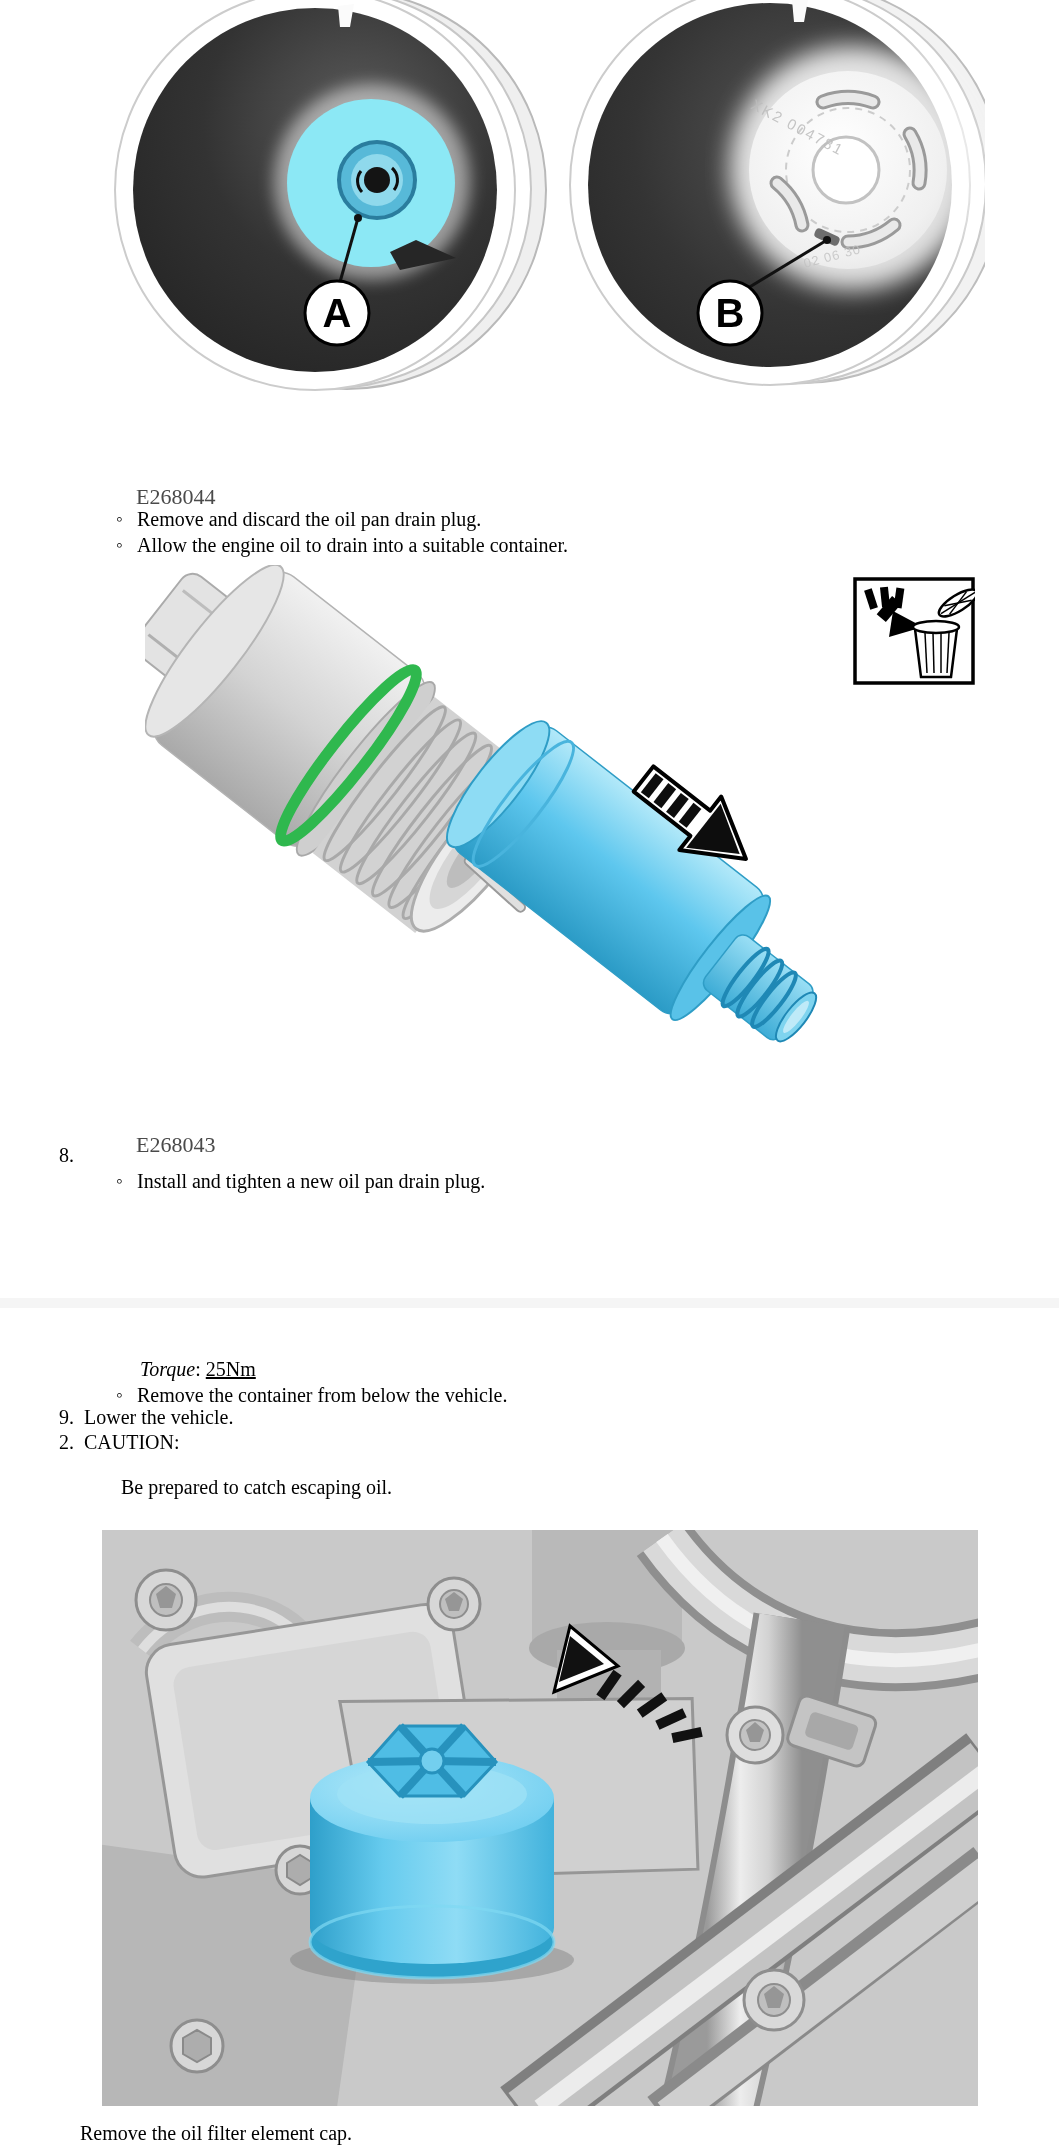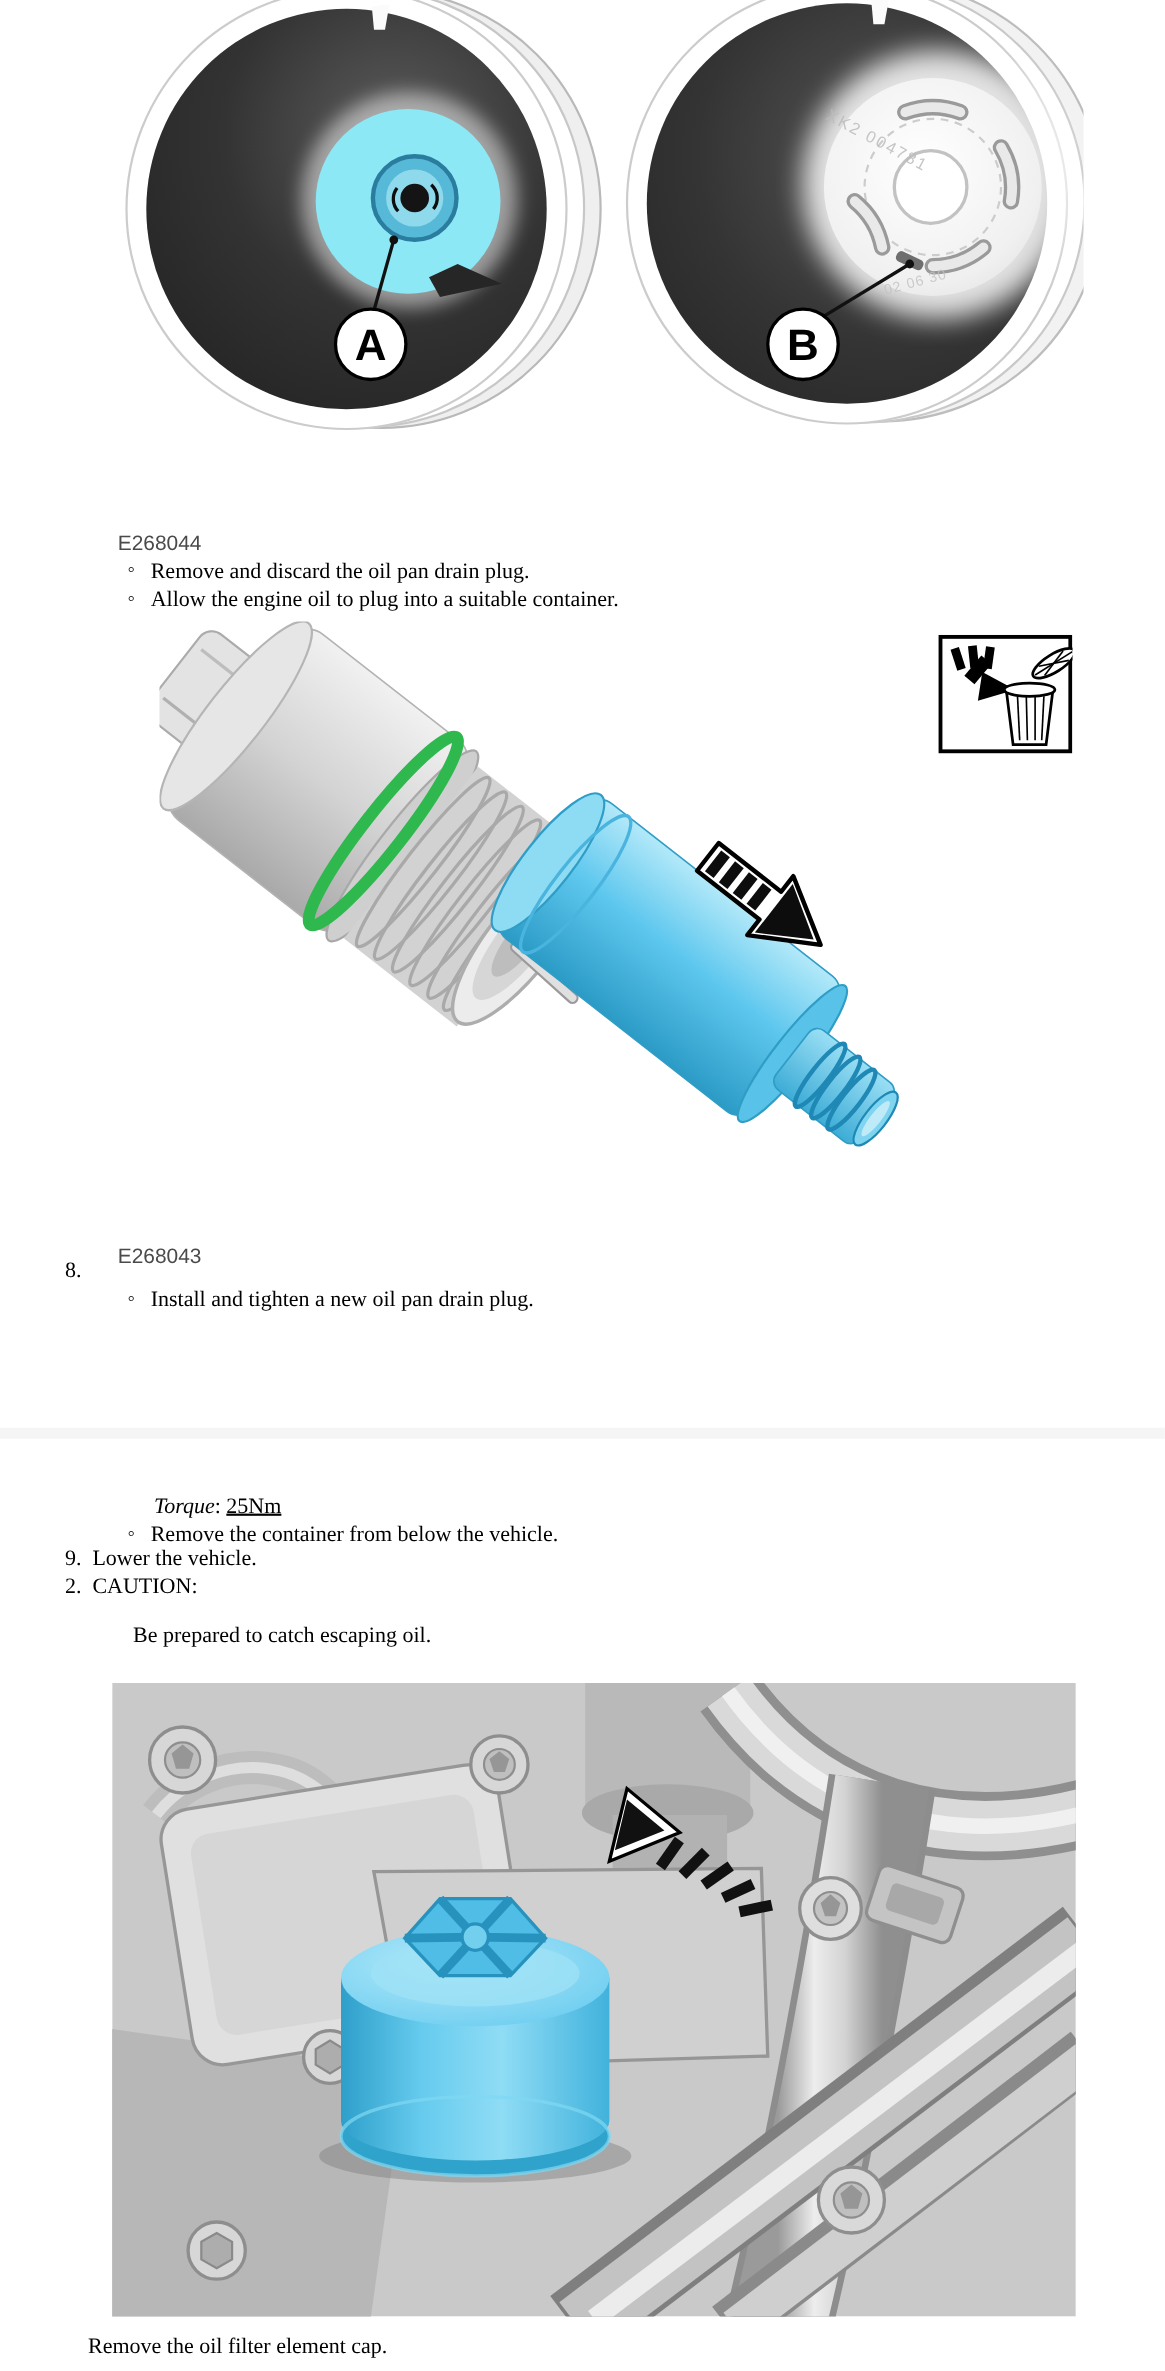--- a/index.html
+++ b/index.html
@@ -12,22 +12,22 @@
   *{box-sizing:border-box;}
   html,body{margin:0;padding:0;}
   body{
     width:1059px;height:2155px;position:relative;overflow:hidden;
     background:#ffffff;
     font-family:"Liberation Serif", serif;
     color:#000;
   }
   .abs{position:absolute;}
   .figure-label{
-    font-family:Liberation Sans, sans-serif;
-    font-size:19px;color:var(--label-gray);
+    font-family:Liberation Serif, serif;
+    font-size:22px;color:var(--label-gray);margin-left:29px;
   }
   .body-text{font-size:20px;line-height:26px;}
   .bullet-row{display:flex;font-size:20px;line-height:26px;}
   .bullet-glyph{width:21px;flex:0 0 21px;font-size:19px;}
   .italic{font-style:italic;}
   .underline{text-decoration:underline;}
   .step-num{
     position:absolute;width:74px;text-align:right;
     font-size:20px;line-height:26px;
   }
@@ -139,21 +139,21 @@
 
 <div class="abs figure-label" style="left:107px;top:484px;">E268044</div>
 
 <div class="abs" style="left:116px;top:506px;">
   <div class="bullet-row">
     <span class="bullet-glyph">◦</span>
     <span>Remove and discard the oil pan drain plug.</span>
   </div>
   <div class="bullet-row">
     <span class="bullet-glyph">◦</span>
-    <span>Allow the engine oil to plug into a suitable container.</span>
+    <span>Allow the engine oil to drain into a suitable container.</span>
   </div>
 </div>
 
 <div class="fig" style="left:145px;top:565px;width:830px;height:550px;">
   <svg viewBox="0 0 830 550" width="830" height="550">
     <defs>
       <linearGradient id="capBody" x1="0" y1="0" x2="0" y2="1">
         <stop offset="0" stop-color="#f1f1f1"></stop>
         <stop offset="0.5" stop-color="#d3d3d3"></stop>
         <stop offset="1" stop-color="#a9a9a9"></stop>

